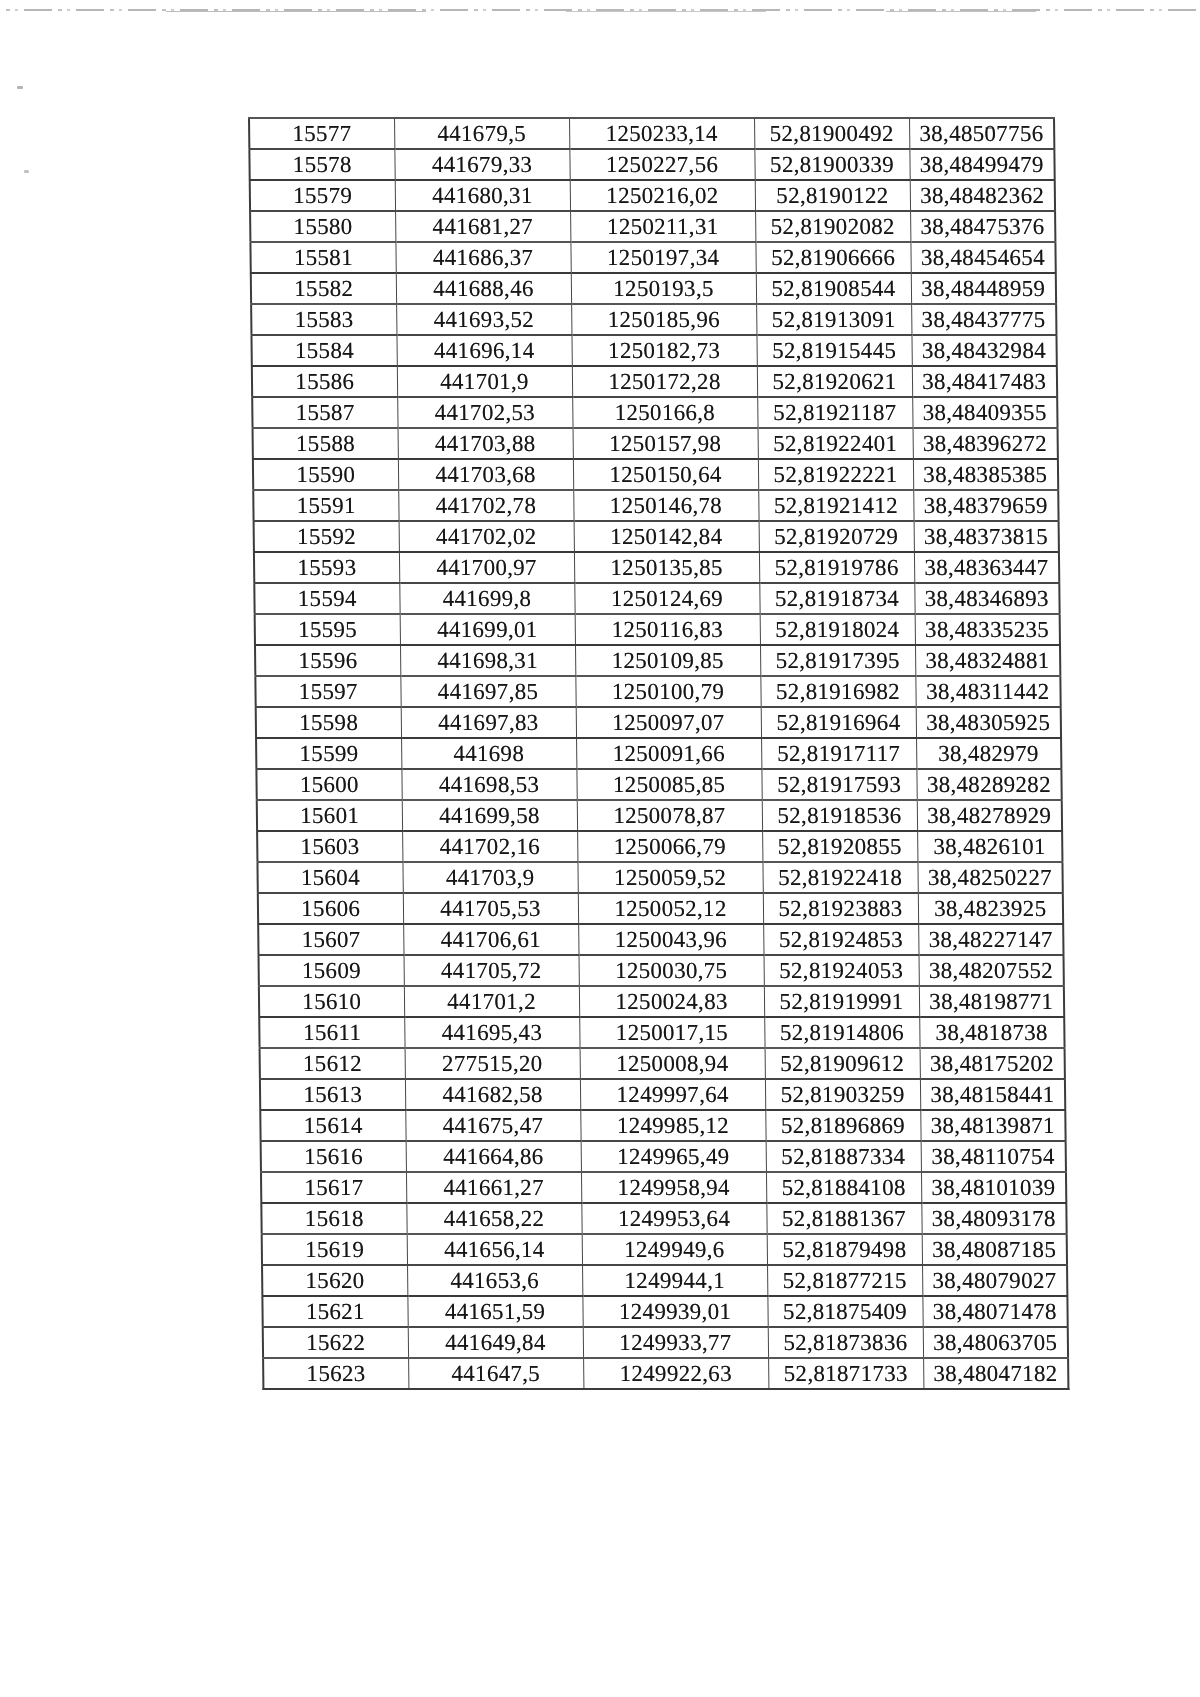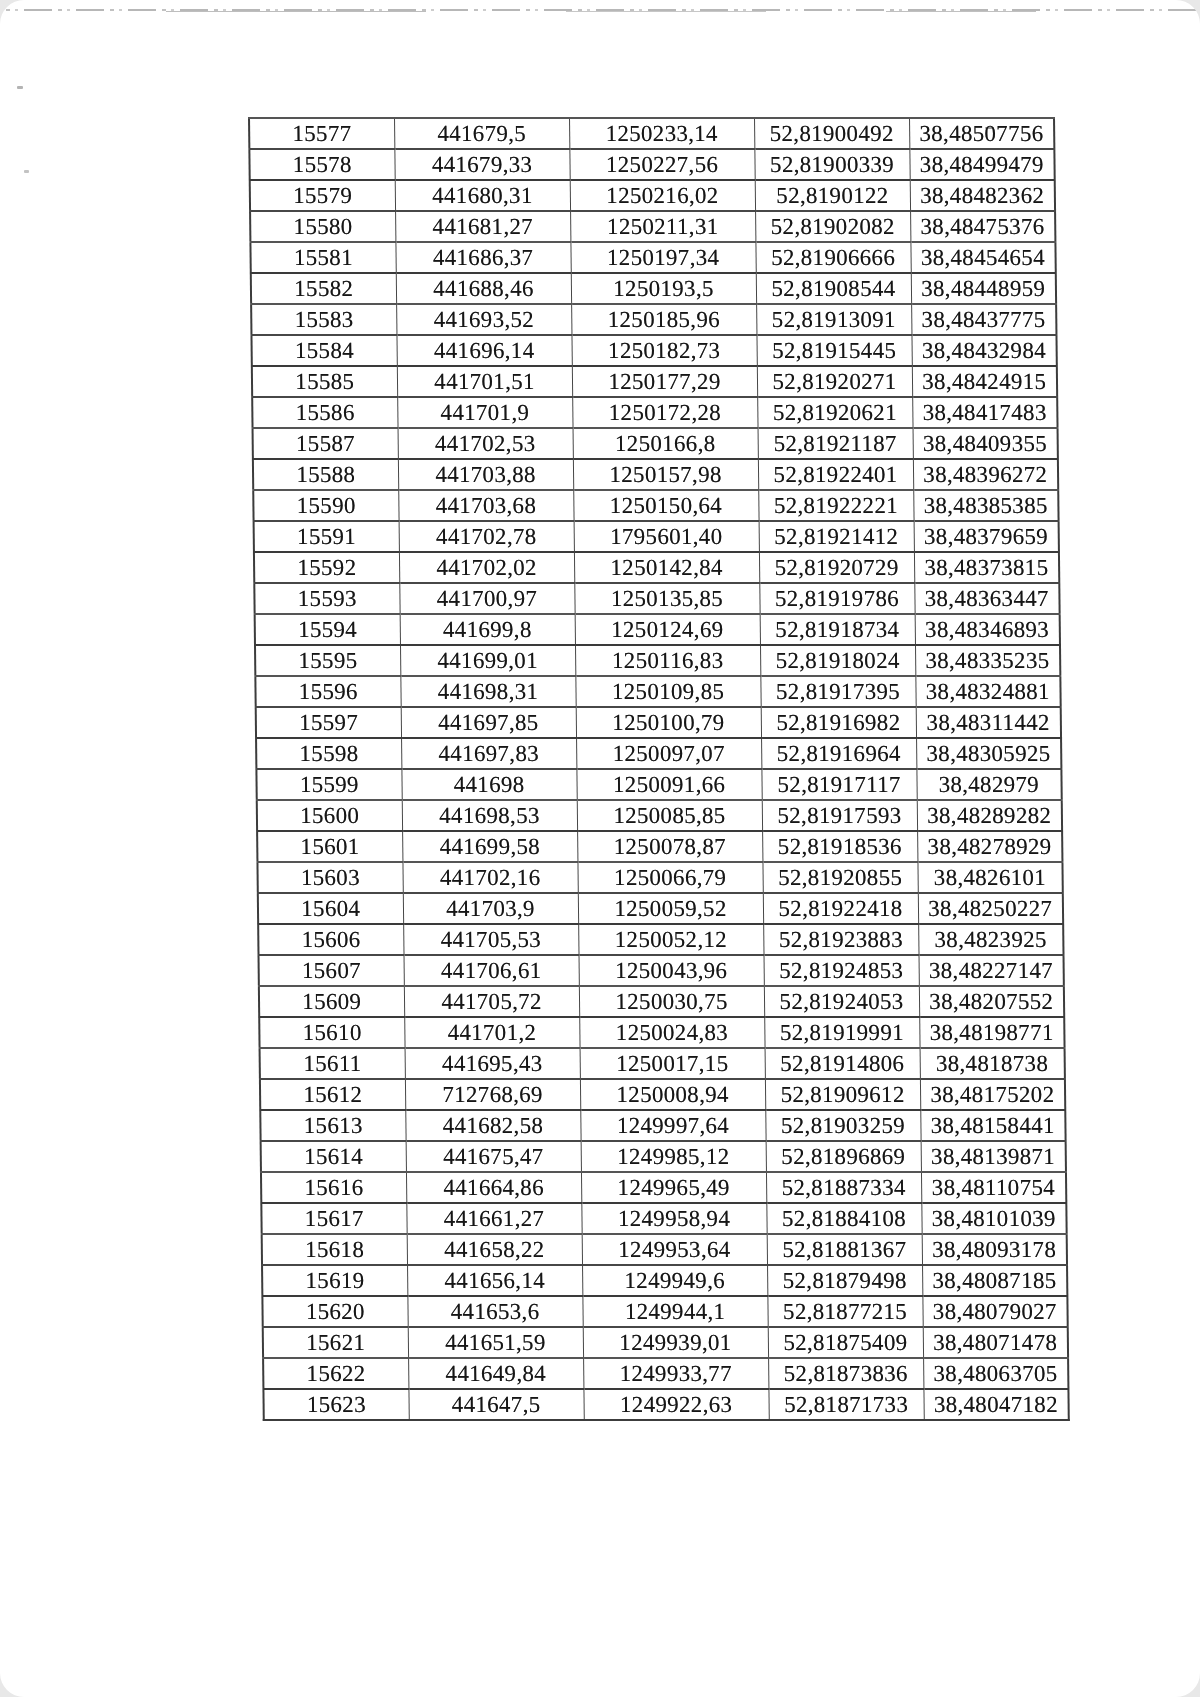--- a/index.html
+++ b/index.html
@@ -9,21 +9,20 @@
   }
   #page {
     position: relative;
     width: 1200px;
     height: 1697px;
     margin: 0 auto;
     background: #ffffff;
     overflow: hidden;
     font-family: "Liberation Serif", "DejaVu Serif", serif;
     color: #1c1c1c;
-    border-radius: 24px;
   }
   
   #scan-line-top {
     position: absolute;
     top: 9px;
     left: 6px;
     right: 4px;
     height: 3px;
     background:
       repeating-linear-gradient(90deg,
@@ -154,27 +153,20 @@
             <td>38,48437775</td>
           </tr>
           <tr>
             <td>15584</td>
             <td>441696,14</td>
             <td>1250182,73</td>
             <td>52,81915445</td>
             <td>38,48432984</td>
           </tr>
           <tr>
-            <td>15585</td>
-            <td>441701,51</td>
-            <td>1250177,29</td>
-            <td>52,81920271</td>
-            <td>38,48424915</td>
-          </tr>
-          <tr>
             <td>15586</td>
             <td>441701,9</td>
             <td>1250172,28</td>
             <td>52,81920621</td>
             <td>38,48417483</td>
           </tr>
           <tr>
             <td>15587</td>
             <td>441702,53</td>
             <td>1250166,8</td>
@@ -191,21 +183,21 @@
           <tr>
             <td>15590</td>
             <td>441703,68</td>
             <td>1250150,64</td>
             <td>52,81922221</td>
             <td>38,48385385</td>
           </tr>
           <tr>
             <td>15591</td>
             <td>441702,78</td>
-            <td>1795601,40</td>
+            <td>1250146,78</td>
             <td>52,81921412</td>
             <td>38,48379659</td>
           </tr>
           <tr>
             <td>15592</td>
             <td>441702,02</td>
             <td>1250142,84</td>
             <td>52,81920729</td>
             <td>38,48373815</td>
           </tr>
@@ -316,21 +308,21 @@
           </tr>
           <tr>
             <td>15611</td>
             <td>441695,43</td>
             <td>1250017,15</td>
             <td>52,81914806</td>
             <td>38,4818738</td>
           </tr>
           <tr>
             <td>15612</td>
-            <td>712768,69</td>
+            <td>277515,20</td>
             <td>1250008,94</td>
             <td>52,81909612</td>
             <td>38,48175202</td>
           </tr>
           <tr>
             <td>15613</td>
             <td>441682,58</td>
             <td>1249997,64</td>
             <td>52,81903259</td>
             <td>38,48158441</td>

